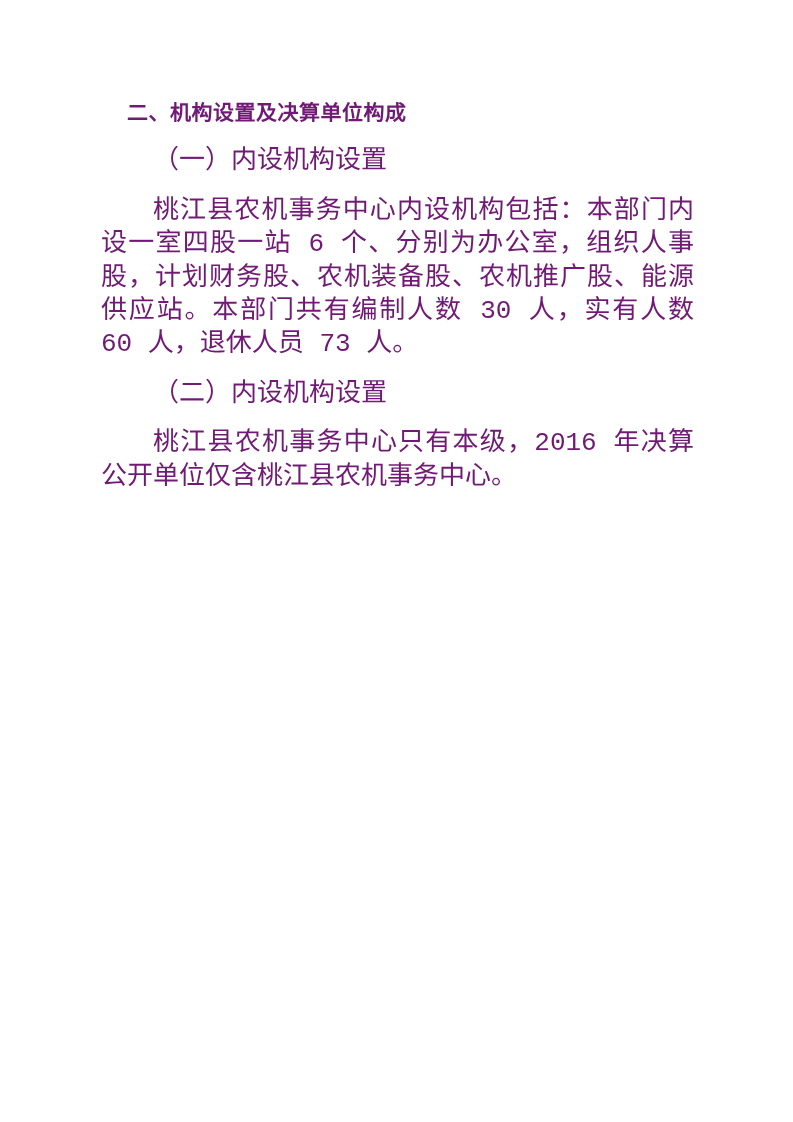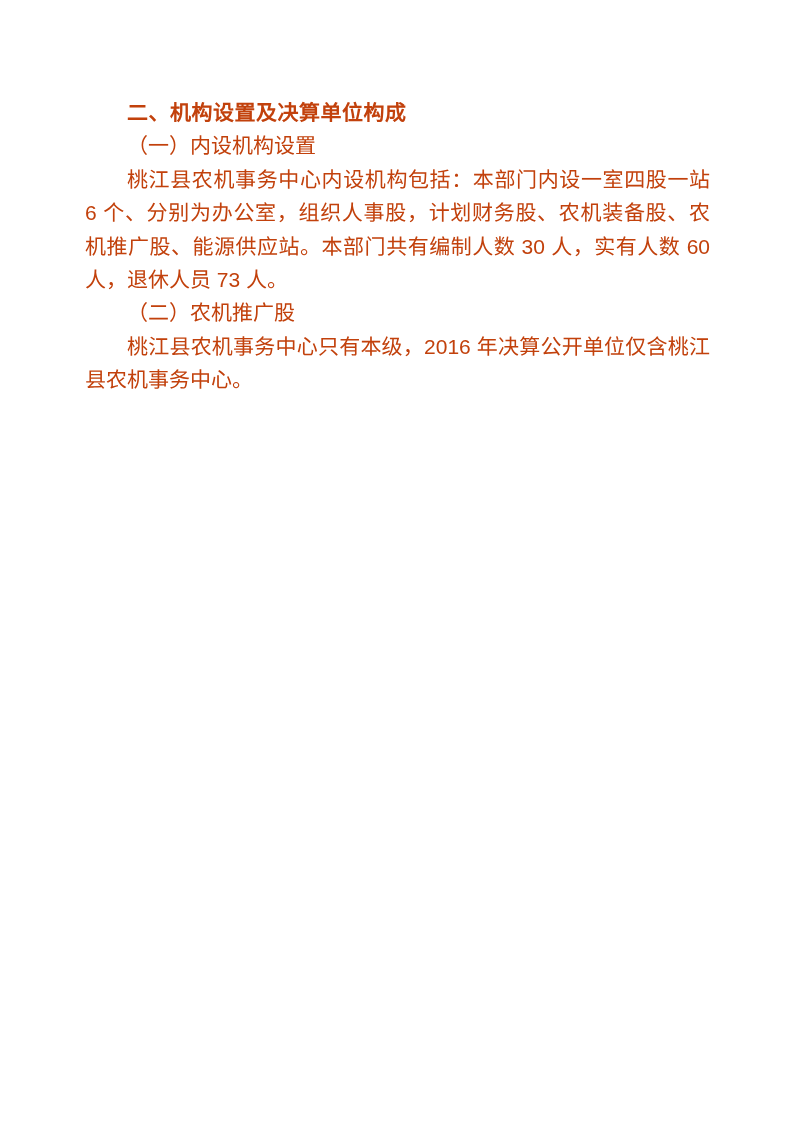--- a/index.html
+++ b/index.html
@@ -10,52 +10,52 @@
   }
   .page {
     position: relative;
     width: 793px;
     height: 1122px;
     margin: 0 auto;
     background: #ffffff;
     box-sizing: border-box;
     padding: 96px 83px 0 85px;
     overflow: hidden;
-    color: #c2410c;
+    color: #701a75;
   }
   .content {
     width: 625px;
   }
   .section-heading {
     font-family: "Liberation Sans", "DejaVu Sans", sans-serif;
     font-weight: bold;
     font-size: 21px;
     line-height: 33.4px;
     text-indent: 2em;
     margin: 0;
     letter-spacing: 0.5px;
     white-space: nowrap;
   }
   .para {
-    font-family: Liberation Sans, sans-serif;
-    font-size: 21px;
+    font-family: Liberation Mono, monospace;
+    font-size: 26px;
     line-height: 33.4px;
     text-indent: 2em;
     text-align: justify;
     text-justify: inter-ideograph;
-    margin: 0;
+    margin: 16px;
   }
   .para.sub-heading {
     text-align: left;
   }
 </style>
 </head>
 <body>
 
 <div class="page">
   <div class="content">
     <h2 class="section-heading">二、机构设置及决算单位构成</h2>
     <p class="para sub-heading">（一）内设机构设置</p>
     <p class="para body">桃江县农机事务中心内设机构包括：本部门内设一室四股一站 6 个、分别为办公室，组织人事股，计划财务股、农机装备股、农机推广股、能源供应站。本部门共有编制人数 30 人，实有人数 60 人，退休人员 73 人。</p>
-    <p class="para sub-heading">（二）农机推广股</p>
+    <p class="para sub-heading">（二）内设机构设置</p>
     <p class="para body">桃江县农机事务中心只有本级，2016 年决算公开单位仅含桃江县农机事务中心。</p>
   </div>
 </div>
 
 </body></html>

